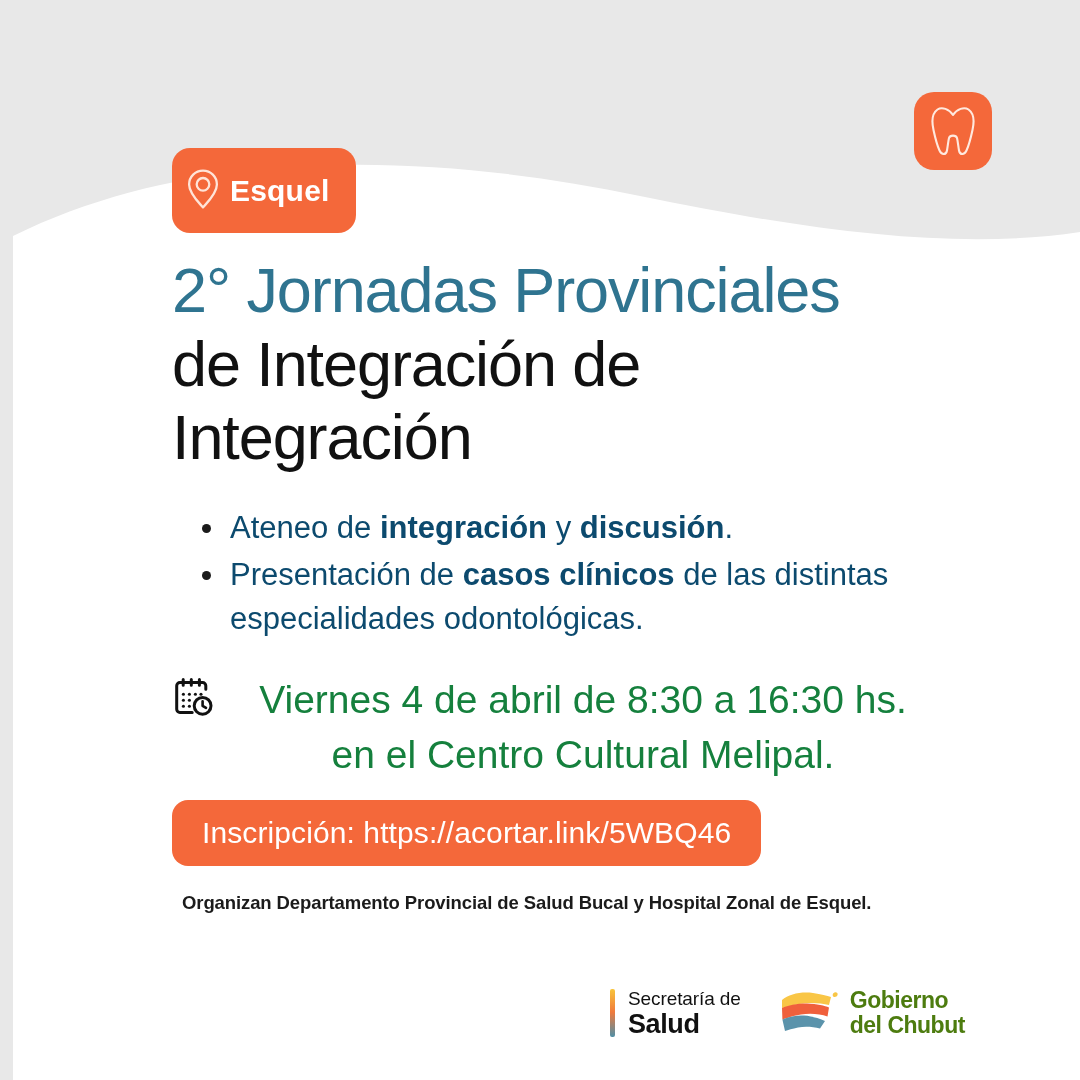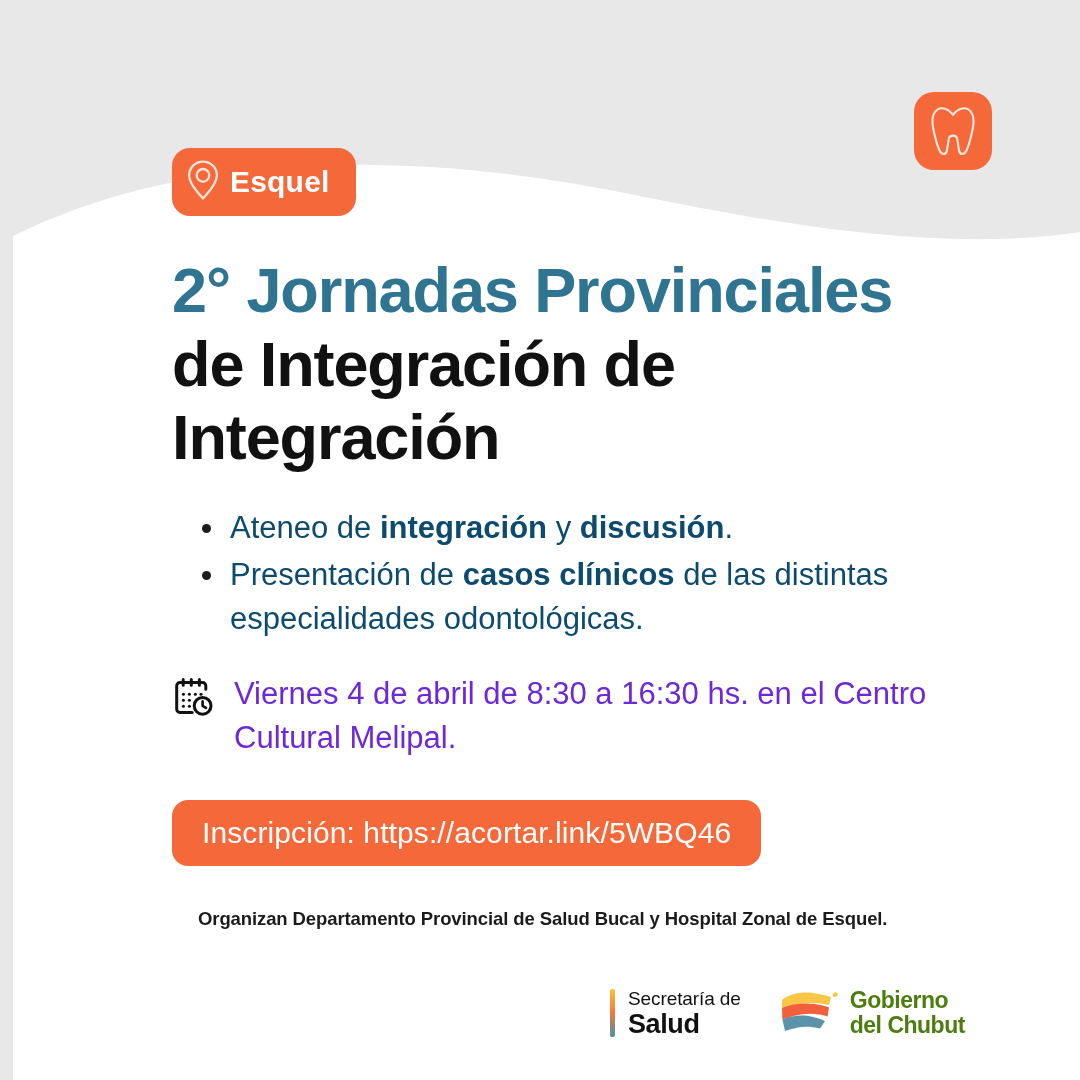--- a/index.html
+++ b/index.html
@@ -59,21 +59,21 @@
     top: 0;
     width: 790px;
     height: 1080px;
   }
 
   
   .loc-pill {
     position: absolute;
     left: 0;
     top: 148px;
-    height: 68px;
+    height: 85px;
     box-sizing: border-box;
     padding: 0 26px 0 14px;
     background: #f4683a;
     border-radius: 18px;
     display: inline-flex;
     align-items: center;
     gap: 10px;
   }
   .loc-pill .pin { display: block; flex: 0 0 auto; }
   .loc-pill .loc-text {
@@ -86,21 +86,21 @@
 
   
   .title {
     position: absolute;
     left: 0;
     top: 254px;
     width: 780px;
     margin: 0;
     font-size: 63px;
     line-height: 1.17;
-    font-weight: 700;
+    font-weight: 400;
     letter-spacing: -1.1px;
     color: #111111;
   }
   .title .accent { color: #2f7490; }
 
   
   .bullets {
     position: absolute;
     left: 16px;
     top: 506px;
@@ -134,23 +134,24 @@
     position: absolute;
     left: 0;
     top: 672px;
     width: 760px;
     display: flex;
     align-items: flex-start;
     gap: 20px;
   }
   .when .cal-ico { flex: 0 0 auto; margin-top: 4px; }
   .when .when-text {
-    font-size: 31px;
+    font-size: 39px;
     line-height: 1.42;
-    color: #6d28d9;
+    color: #15803d;
+    text-align: center;
   }
 
   
   .cta {
     position: absolute;
     left: 0;
     top: 800px;
     height: 66px;
     box-sizing: border-box;
     padding: 0 30px;
@@ -170,21 +171,21 @@
     white-space: nowrap;
     text-align: right;
   }
 
   
   .organizers {
     position: absolute;
     left: 10px;
     top: 892px;
     width: 780px;
-    margin: 16px;
+    margin: 0;
     font-size: 18.5px;
     font-weight: 700;
     color: #1b1b1b;
     letter-spacing: -0.1px;
   }
 
   
   #footer {
     position: absolute;
     left: 610px;

